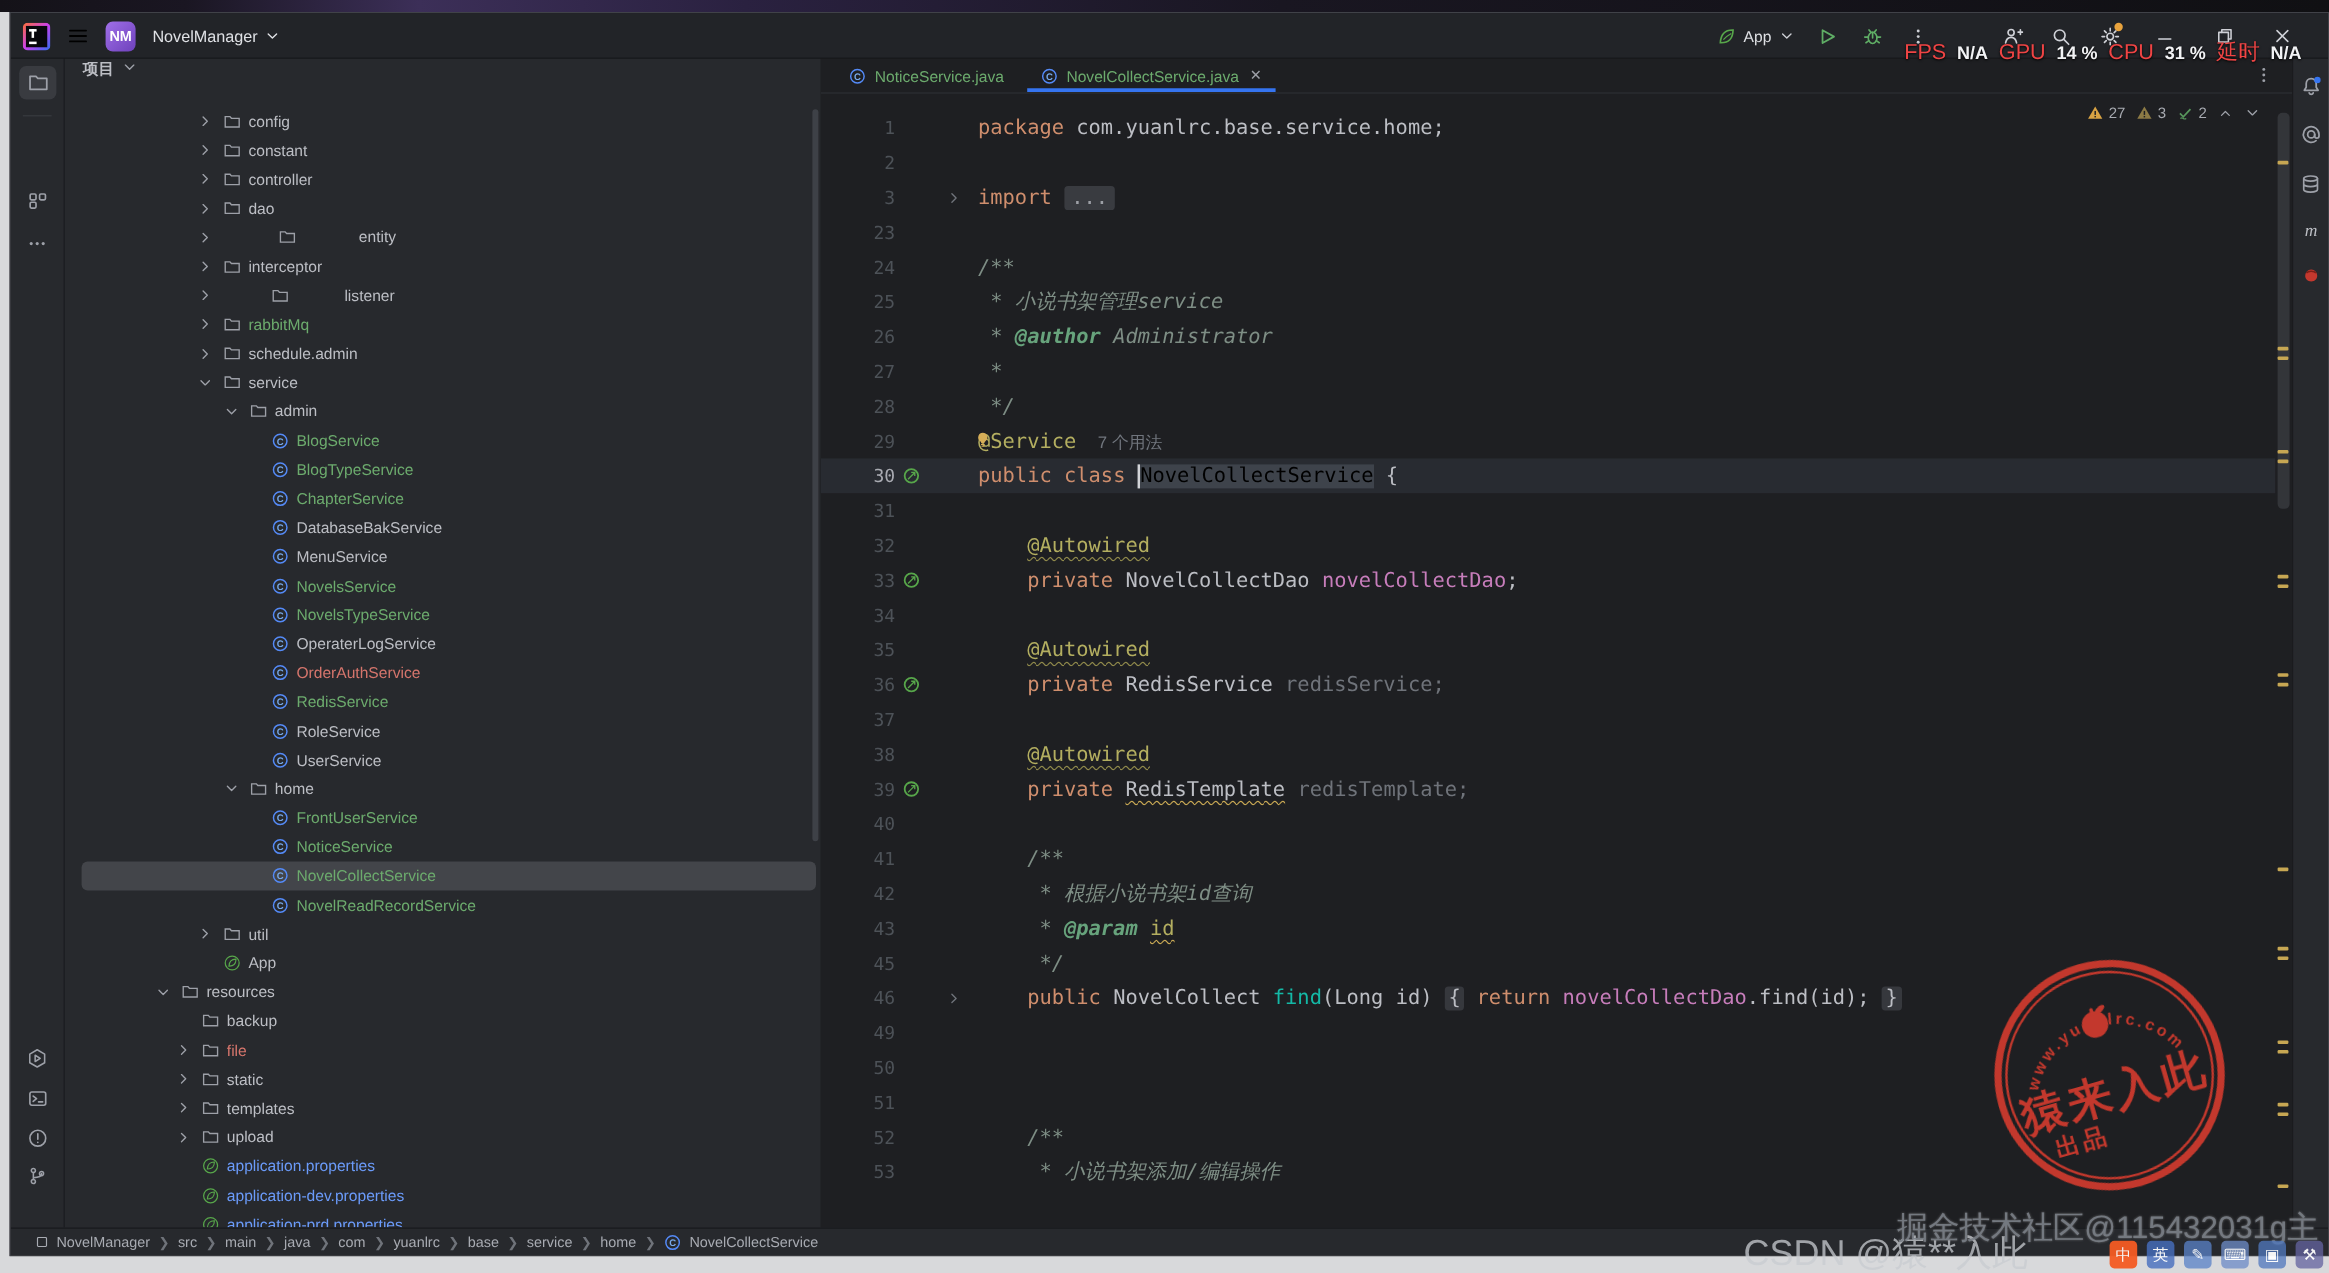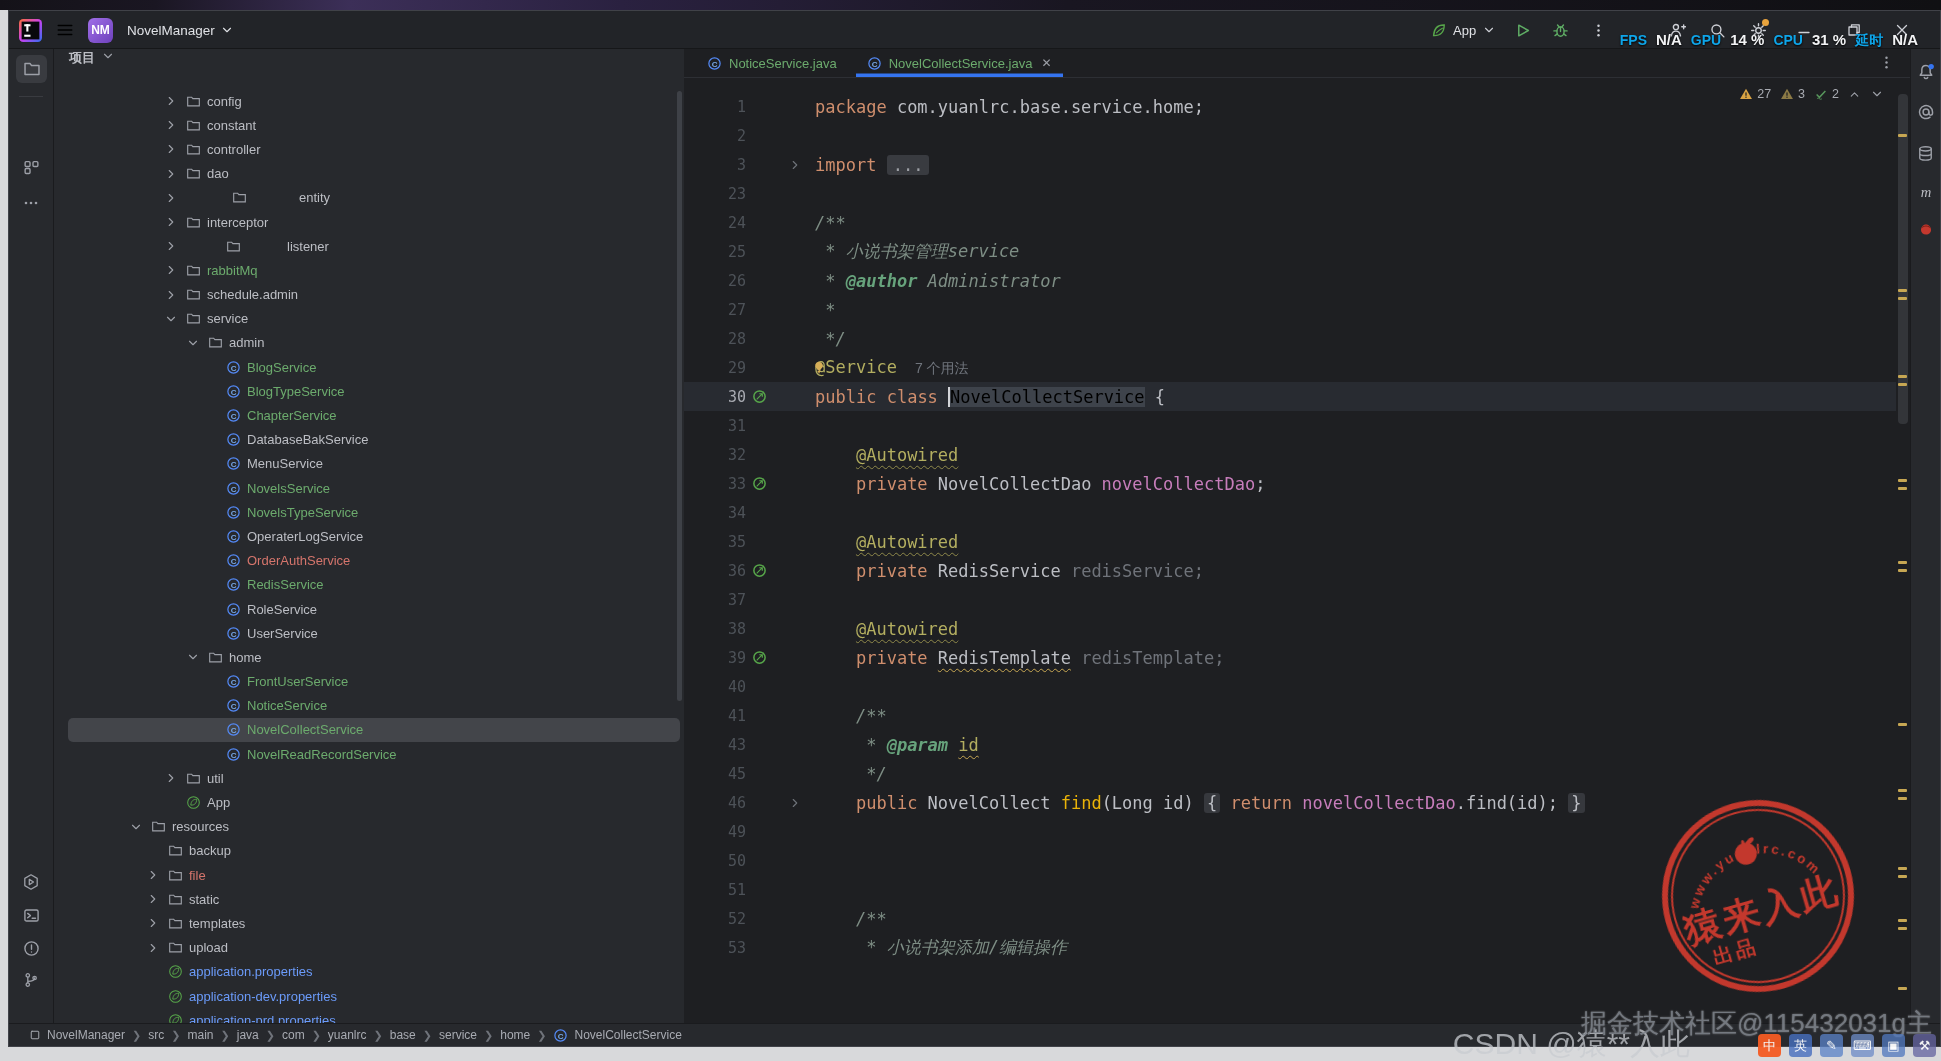--- a/index.html
+++ b/index.html
@@ -9,21 +9,21 @@
   .window{position:absolute;left:8px;top:10px;width:1933px;height:1037px;background:#1E1F22;border:1px solid #404248;box-sizing:border-box;overflow:hidden}
   
   .titlebar{position:absolute;left:0;top:0;width:100%;height:38px;background:#222428;border-bottom:1px solid #161719;box-sizing:border-box}
   .tb-left{position:absolute;left:10px;top:0;height:38px;display:flex;align-items:center;gap:14px}
   .tb-badge{width:25px;height:25px;border-radius:6px;background:linear-gradient(135deg,#a06fe8,#6e41bb);color:#fff;font-size:12px;font-weight:bold;display:flex;align-items:center;justify-content:center}
   .tb-project{color:#DFE1E5;font-size:13.5px;display:flex;align-items:center;gap:5px}
   .tb-abs{position:absolute;top:0;height:38px;display:flex;align-items:center;gap:6px;color:#CED0D6}
   .tb-run-label{color:#DFE1E5;font-size:13px}
   .perf{position:absolute;right:22px;top:20px;display:flex;gap:9px;align-items:baseline;white-space:nowrap;z-index:5;text-shadow:0 1px 2px #000}
   .perf b{color:#F2F3F5;font-size:15px;font-weight:bold}
-  .perf span{color:#0ea5e9;font-size:14px;font-weight:bold}
+  .perf span{color:#ef4444;font-size:18px;font-weight:normal}
   .tb-icons{position:absolute;top:7px;height:24px;display:flex;align-items:center;justify-content:center;width:26px;color:#CED0D6}
   .gear-dot{position:absolute;right:2px;top:1px;width:7px;height:7px;border-radius:50%;background:#E8A33D}
   
   .stripe-left{position:absolute;left:0;top:38px;width:45px;bottom:23px;background:#27292D;border-right:1px solid #1a1b1e;box-sizing:border-box}
   .stripe-right{position:absolute;right:0;top:38px;width:30px;bottom:23px;background:#27292D;border-left:1px solid #1a1b1e;box-sizing:border-box}
   .st-ic{position:absolute;left:0;width:100%;display:flex;justify-content:center;color:#9DA0A8}
   .st-ic.active{left:7px;width:31px;height:28px;background:#393B40;border-radius:6px;align-items:center}
   .st-div{position:absolute;left:10px;right:10px;height:1px;background:#393B40}
   
   .panel{position:absolute;left:45px;top:38px;width:630px;bottom:23px;background:#27292D;overflow:hidden}
@@ -53,21 +53,21 @@
   .line.cur .lnum{color:#A9ABB2}
   .gslot{width:42px;flex:none;display:flex;align-items:center;padding-left:6px;box-sizing:border-box}
   .fslot{width:27px;flex:none;display:flex;align-items:center;color:#6F737A}
   .ltext{flex:1}
   .tk-kw{color:#CF8E6D}.tk-fg{color:#BCBEC4}
   .tk-doc{color:#7E8E85;font-style:italic}
   .tk-doctag{color:#67A37C;font-style:italic;font-weight:bold}
   .tk-doctagw{color:#67A37C;font-style:italic;font-weight:bold;text-decoration:underline wavy #C7A753 1px;text-underline-offset:4px}
   .tk-ann{color:#B3AE60}
   .tk-annw{color:#B3AE60;text-decoration:underline wavy #8f894a 1px;text-underline-offset:4px}
-  .tk-field{color:#C77DBB}.tk-method{color:#eab308}.tk-gray{color:#6F737A}
+  .tk-field{color:#C77DBB}.tk-method{color:#14b8a6}.tk-gray{color:#6F737A}
   .tk-warnu{color:#BCBEC4;text-decoration:underline wavy #C7A753 1px;text-underline-offset:4px}
   .tk-paramu{color:#B3AE60;text-decoration:underline wavy #C7A753 1px;text-underline-offset:4px}
   .tk-sel{background:#3E434B;border-left:2px solid #D2D4D8}
   .tk-fold{background:#393B40;border-radius:3px;padding:0 6px;color:#9DA0A6}
   .tk-foldb{background:#36383D;border-radius:3px;padding:0 3px;color:#BCBEC4}
   .tk-inlay{color:#70757D;font-family:"Liberation Sans",sans-serif;font-size:14px;margin-left:18px;font-style:normal}
   .bulb{position:absolute;left:128px;top:6px;z-index:3}
   .escroll-thumb{position:absolute;right:2px;top:45px;width:10px;height:330px;background:#45474d;opacity:.55;border-radius:4px}
   .emark{position:absolute;right:3px;width:9px;height:3px;background:#C7A753;border-radius:1px}
   
@@ -829,20 +829,21 @@
                 <path d="M5 11L11 5M11 8.2V5H7.8" stroke="#57A64A" fill="none" stroke-width="1.2"></path>
               </svg></span></span><span class="fslot"></span><span class="ltext"><span class="tk-fg">    </span><span class="tk-kw">private</span><span class="tk-fg"> RedisService </span><span class="tk-gray">redisService;</span></span></div>
         <div class="line"><span class="lnum">37</span><span class="gslot"></span><span class="fslot"></span><span class="ltext"></span></div>
         <div class="line"><span class="lnum">38</span><span class="gslot"></span><span class="fslot"></span><span class="ltext"><span class="tk-fg">    </span><span class="tk-annw">@Autowired</span></span></div>
         <div class="line"><span class="lnum">39</span><span class="gslot"><span class="ic"><svg width="15" height="15" viewBox="0 0 16 16">
                 <circle cx="8" cy="8" r="6" fill="none" stroke="#57A64A" stroke-width="1.6"></circle>
                 <path d="M5 11L11 5M11 8.2V5H7.8" stroke="#57A64A" fill="none" stroke-width="1.2"></path>
               </svg></span></span><span class="fslot"></span><span class="ltext"><span class="tk-fg">    </span><span class="tk-kw">private</span><span class="tk-fg"> </span><span class="tk-warnu">RedisTemplate</span><span class="tk-fg"> </span><span class="tk-gray">redisTemplate;</span></span></div>
         <div class="line"><span class="lnum">40</span><span class="gslot"></span><span class="fslot"></span><span class="ltext"></span></div>
         <div class="line"><span class="lnum">41</span><span class="gslot"></span><span class="fslot"></span><span class="ltext"><span class="tk-doc">    /**</span></span></div>
+        <div class="line"><span class="lnum">42</span><span class="gslot"></span><span class="fslot"></span><span class="ltext"><span class="tk-doc">     * 根据小说书架id查询</span></span></div>
         <div class="line"><span class="lnum">43</span><span class="gslot"></span><span class="fslot"></span><span class="ltext"><span class="tk-doc">     * </span><span class="tk-doctag">@param</span><span class="tk-doc"> </span><span class="tk-paramu">id</span></span></div>
         <div class="line"><span class="lnum">45</span><span class="gslot"></span><span class="fslot"></span><span class="ltext"><span class="tk-doc">     */</span></span></div>
         <div class="line"><span class="lnum">46</span><span class="gslot"></span><span class="fslot"><span class="ic"><svg width="14" height="14" viewBox="0 0 16 16">
                 <path d="M6 4l4 4-4 4" fill="none" stroke="currentColor" stroke-width="1.3" stroke-linecap="round" stroke-linejoin="round"></path>
               </svg></span></span><span class="ltext"><span class="tk-fg">    </span><span class="tk-kw">public</span><span class="tk-fg"> NovelCollect </span><span class="tk-method">find</span><span class="tk-fg">(Long id) </span><span class="tk-foldb">{</span><span class="tk-fg"> </span><span class="tk-kw">return</span><span class="tk-fg"> </span><span class="tk-field">novelCollectDao</span><span class="tk-fg">.find(id); </span><span class="tk-foldb">}</span></span></div>
         <div class="line"><span class="lnum">49</span><span class="gslot"></span><span class="fslot"></span><span class="ltext"></span></div>
         <div class="line"><span class="lnum">50</span><span class="gslot"></span><span class="fslot"></span><span class="ltext"></span></div>
         <div class="line"><span class="lnum">51</span><span class="gslot"></span><span class="fslot"></span><span class="ltext"></span></div>
         <div class="line"><span class="lnum">52</span><span class="gslot"></span><span class="fslot"></span><span class="ltext"><span class="tk-doc">    /**</span></span></div>
         <div class="line"><span class="lnum">53</span><span class="gslot"></span><span class="fslot"></span><span class="ltext"><span class="tk-doc">     * 小说书架添加/编辑操作</span></span></div>

